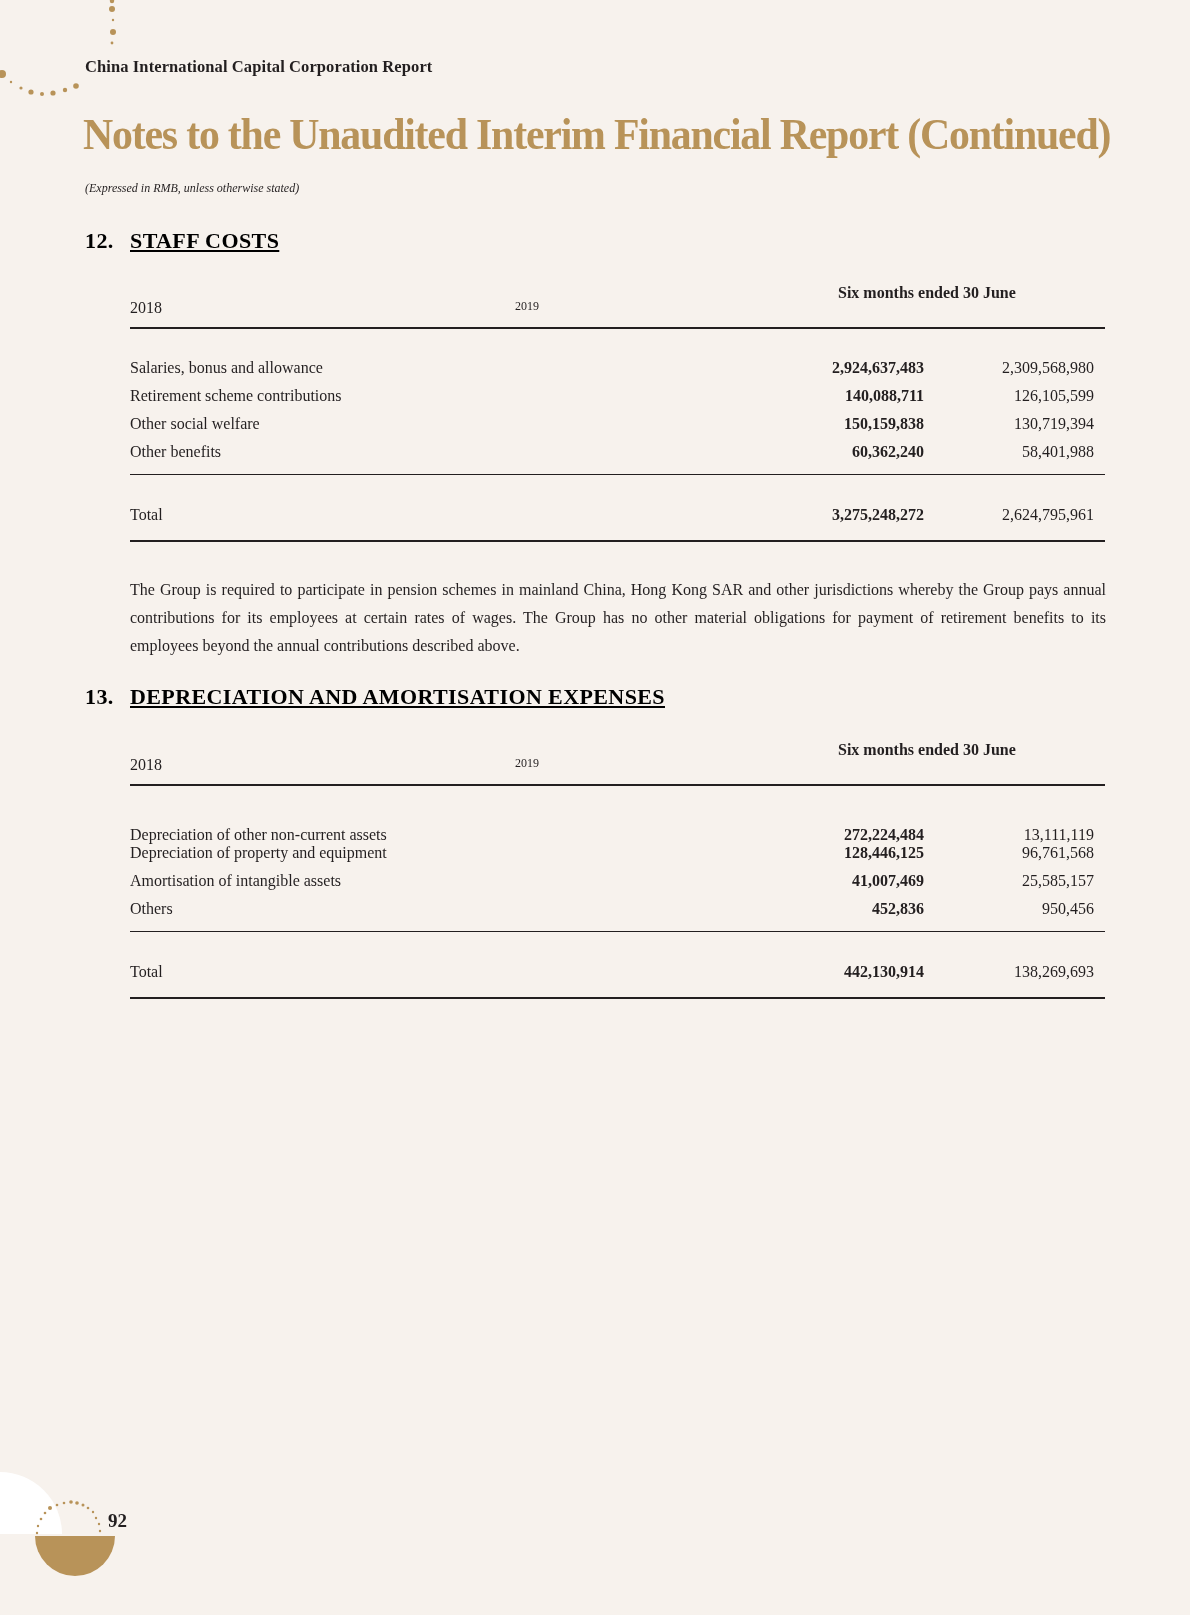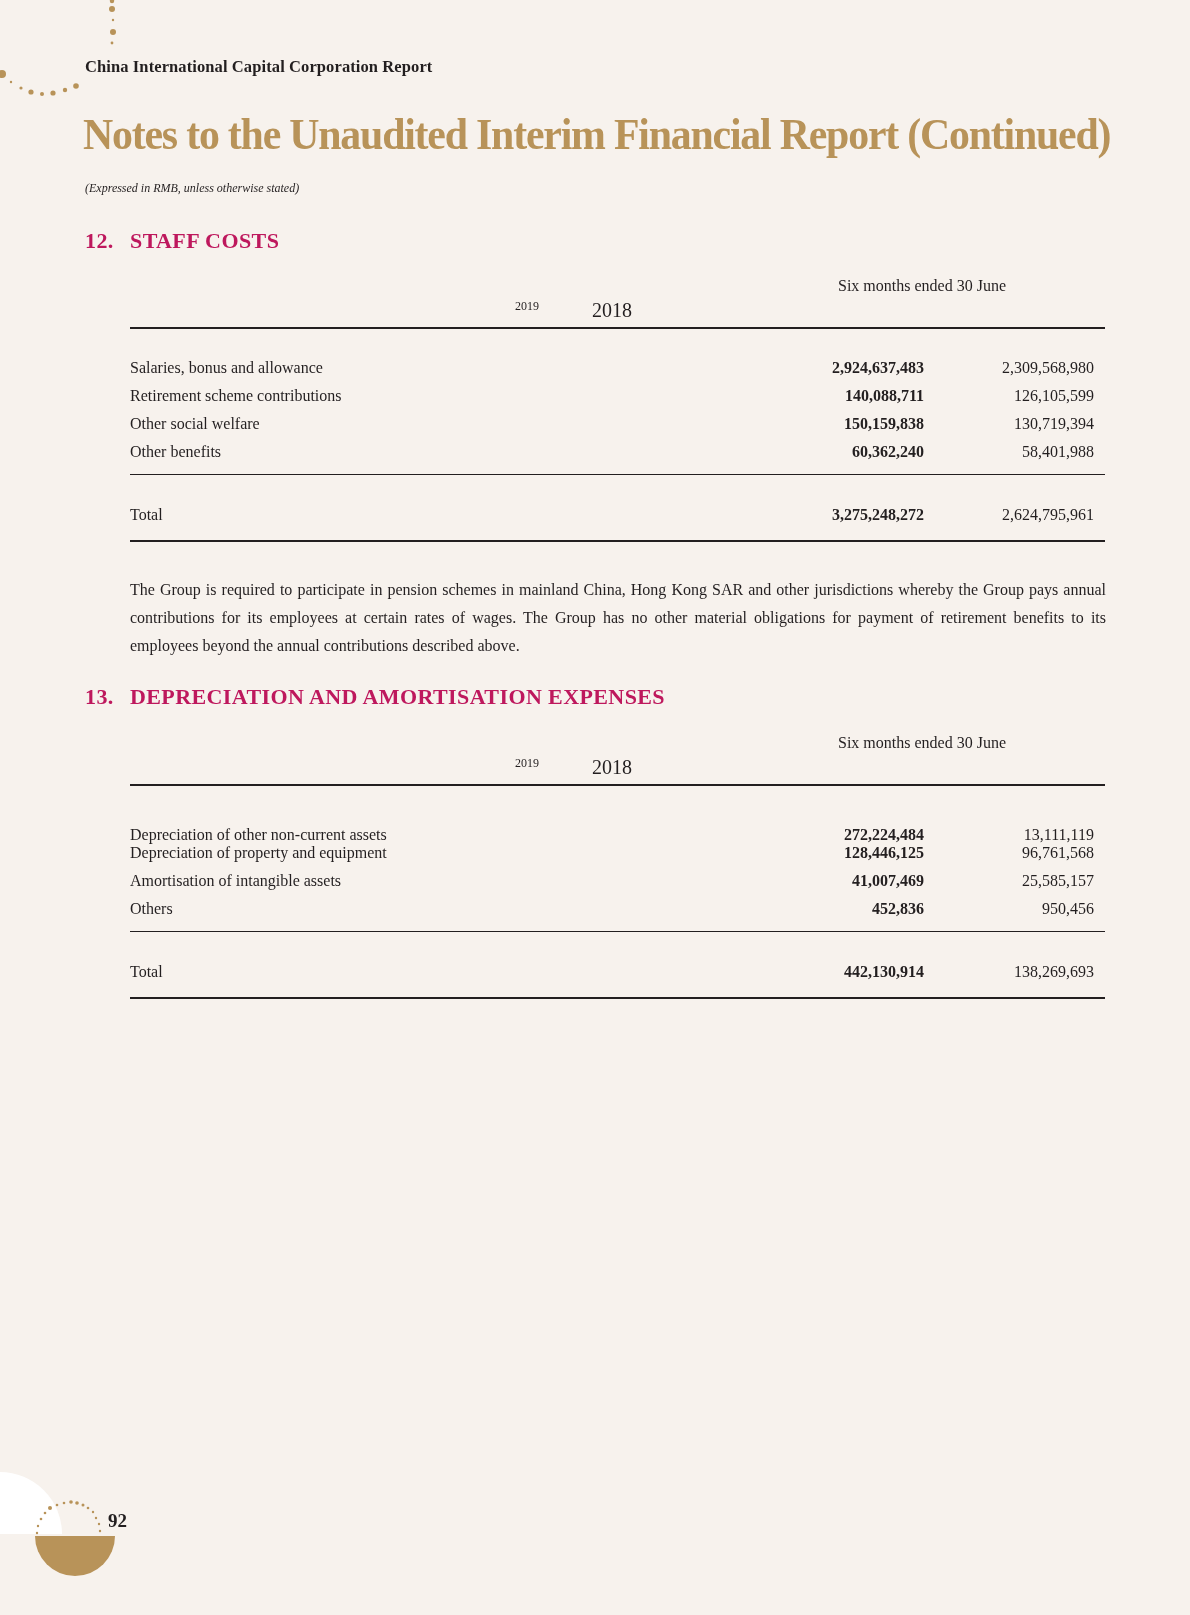--- a/index.html
+++ b/index.html
@@ -21,37 +21,38 @@
     font-size: 45px; font-weight: bold; color: #b89359;
     letter-spacing: -1.3px; white-space: nowrap;
     transform: scaleX(0.93); transform-origin: left top;
   }
   .subtitle {
     position: absolute; left: 85px; top: 181px;
     font-size: 12px; font-style: italic;
   }
   .section-heading {
     position: absolute; left: 85px;
-    font-size: 22px; font-weight: bold; color: #be185d; letter-spacing: 0.4px;
+    font-size: 22px; font-weight: bold; color: #000000; letter-spacing: 0.4px;
     white-space: nowrap;
+    text-decoration: underline;
   }
   .section-heading .num { display: inline-block; width: 45px; }
   .fin-table { position: absolute; left: 130px; width: 975px; }
   .fin-table .hdr-period {
-    position: absolute; left: 708px; width: 160px; top: 5px;
-    text-align: center; font-weight: normal; font-size: 16px; white-space: nowrap;
+    position: absolute; left: 708px; width: 160px; top: 12px;
+    text-align: center; font-weight: bold; font-size: 16px; white-space: nowrap;
   }
   .fin-table .hdr-2019 {
     position: absolute; left: 618px; width: 305px; top: 27px;
     text-align: center; padding-right: 0; font-weight: normal; font-size: 12px;
   }
   .hdr-2019 span, .hdr-2018 span { display: inline-block; }
   .fin-table .hdr-2018 {
     position: absolute; left: 775px; width: 318px; top: 27px;
-    text-align: center; font-size: 20px;
+    text-align: left; font-size: 16px;
   }
   .rule { position: absolute; height: 0; border-top: 2px solid #231f20; }
   .rule.thin { border-top-width: 1px; }
   .row { position: absolute; left: 0; width: 975px; height: 28px; font-size: 16px; }
   .row .label { position: absolute; left: 0; top: 0; white-space: nowrap; }
   .row .v2019 { position: absolute; right: 181px; top: 0; font-weight: bold; }
   .row .v2018 { position: absolute; right: 11px; top: 0; }
   .note-para {
     position: absolute; left: 130px; top: 576px; width: 976px;
     font-size: 16px; line-height: 28px; text-align: justify;

